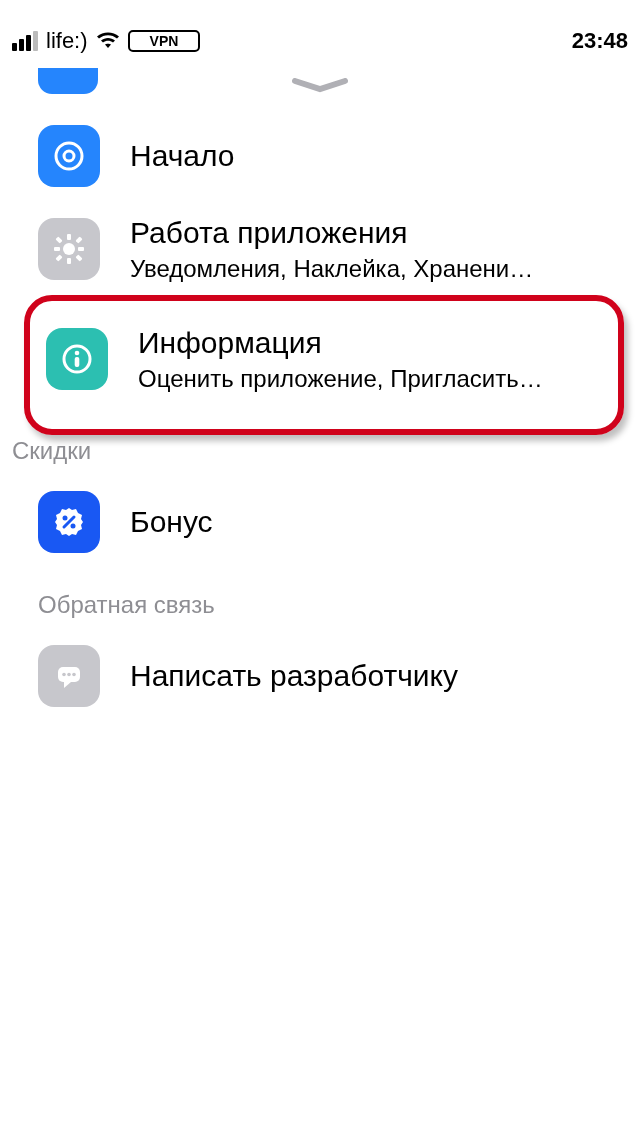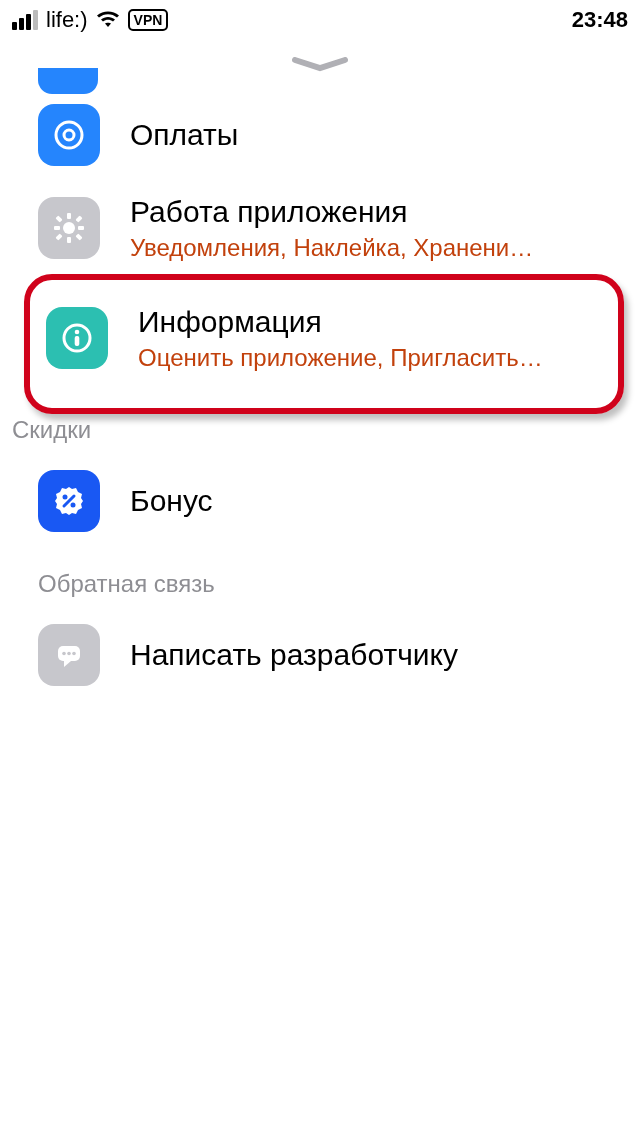--- a/index.html
+++ b/index.html
@@ -1,44 +1,44 @@
 <!DOCTYPE html>
 <html><head>
 <meta charset="utf-8">
 <style>
   * { box-sizing: border-box; margin: 0; padding: 0; }
   html, body { width: 640px; height: 1136px; background: #fff; font-family: -apple-system, "Helvetica Neue", Arial, sans-serif; overflow: hidden; }
-  .status-bar { height: 40px; display: flex; align-items: center; justify-content: space-between; padding: 0 12px; font-size: 22px; font-weight: 500; }
+  .status-bar { height: 40px; display: flex; align-items: center; justify-content: space-between; padding: 0 12px; font-size: 22px; font-weight: 500; margin-top: 21px; }
   .status-left, .status-right { display: flex; align-items: center; gap: 8px; }
   .status-center { font-weight: 600; }
   .signal-bars { display: flex; align-items: flex-end; gap: 2px; }
   .signal-bars span { display: block; width: 5px; background: #000; border-radius: 1px; }
   .signal-bars span:nth-child(1){height:8px;} .signal-bars span:nth-child(2){height:12px;} .signal-bars span:nth-child(3){height:16px;}
   .signal-bars span.dim { background: #bbb; }
   .wifi-icon svg, .moon-icon svg { display: block; }
-  .vpn-badge { border: 2px solid #000; border-radius: 5px; padding: 0 4px; font-size: 14px; font-weight: 700; line-height: 18px; }
+  .vpn-badge { border: 2px solid #000; border-radius: 5px; padding: 0 20px; font-size: 14px; font-weight: 700; line-height: 18px; }
   .battery { position: relative; width: 40px; height: 20px; border: 2px solid #888; border-radius: 4px; }
   .battery::after { content: ""; position: absolute; right: -5px; top: 5px; width: 3px; height: 8px; background: #888; border-radius: 0 2px 2px 0; }
   .battery-fill { position: absolute; left: 1px; top: 1px; bottom: 1px; width: 20%; background: #ffcc00; border-radius: 2px; }
 
   .sheet-handle { height: 50px; display: flex; align-items: center; justify-content: center; }
   .sheet-handle svg { display:block; }
 
   .peek { position: absolute; left: 38px; top: 68px; width: 60px; height: 26px; background: #2585fd; border-radius: 0 0 14px 14px; }
 
   .content { padding: 0 0 0 0; position: relative; }
 
   .section-header { font-size: 24px; color: #8e8e93; padding: 24px 38px 12px 38px; }
 
   .row { display: flex; align-items: center; gap: 30px; padding: 14px 38px; min-height: 90px; }
   .row.single .texts { display:flex; align-items:center; }
   .icon-tile { width: 62px; height: 62px; border-radius: 16px; flex: 0 0 62px; display: flex; align-items: center; justify-content: center; }
   .texts { flex: 1; min-width: 0; }
   .title { font-size: 30px; color: #000; line-height: 1.2; }
-  .subtitle { font-size: 24px; color: #c2410c; white-space: nowrap; overflow: hidden; text-overflow: ellipsis; max-width: 460px; margin-top: 4px; }
+  .subtitle { font-size: 24px; color: #000000; white-space: nowrap; overflow: hidden; text-overflow: ellipsis; max-width: 460px; margin-top: 4px; }
 
   .bg-blue { background: #2585fd; }
   .bg-gray { background: #c7c7cc; }
   .bg-pink { background: #e986c0; }
   .bg-teal { background: #2cbfb1; }
   .bg-darkblue { background: #1958f3; }
 
   .highlight-box { position: absolute; left: 16px; right: 16px; border: 6px solid #d0021b; border-radius: 28px; pointer-events: none; height: 140px; box-shadow: 4px 6px 6px rgba(0,0,0,0.25); }
 
   .logout { text-align: center; color: #ff3b30; font-size: 30px; padding-top: 40px; font-weight: 400; display:none;  }
@@ -77,21 +77,21 @@
 <div class="content">
 
   <div class="row single">
     <div class="icon-tile bg-blue">
       <svg width="34" height="34" viewBox="0 0 34 34">
           <circle cx="17" cy="17" r="13" fill="none" stroke="#fff" stroke-width="3"></circle>
           <circle cx="17" cy="17" r="5" fill="none" stroke="#fff" stroke-width="3"></circle>
         </svg>
     </div>
     <div class="texts">
-        <div class="title">Оплаты</div>
+        <div class="title">Начало</div>
       </div>
   </div>
 
 
   <div class="row">
     <div class="icon-tile bg-gray">
       <svg width="34" height="34" viewBox="0 0 34 34">
           <circle cx="17" cy="17" r="6" fill="#fff"></circle>
           <g fill="#fff">
             <rect x="15" y="2" width="4" height="6" rx="1"></rect>

